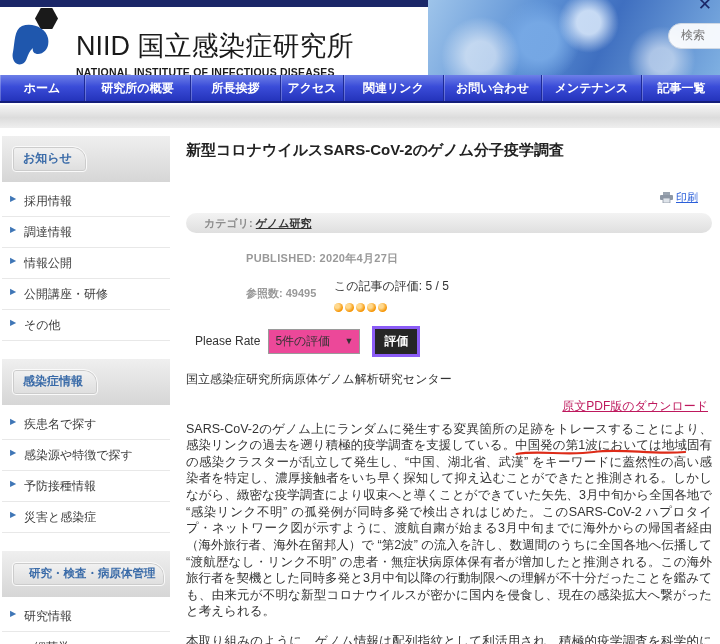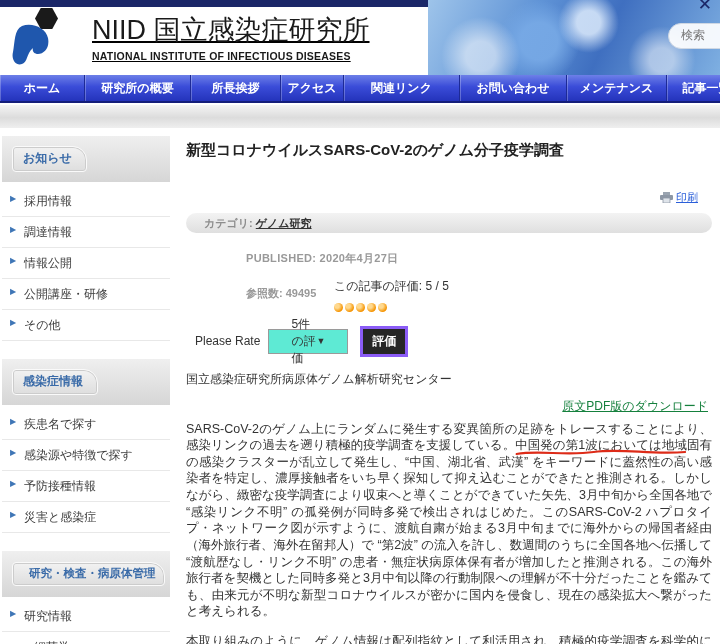--- a/index.html
+++ b/index.html
@@ -22,21 +22,21 @@
     border:1px solid #cfd8e4; border-radius:13px; background:rgba(255,255,255,.92);
     font-size:12px; color:#8a97a8; padding:4px 0 0 12px; }
   .search-pill input { border:none; outline:none; background:transparent; width:50px;
     font-size:12px; color:#8a97a8; font-family:inherit; }
 
   .logo { position:absolute; left:10px; top:8px; display:flex; }
   .logo-mark { position:relative; width:62px; height:58px; }
   .hexagon { position:absolute; left:25px; top:0; width:23px; height:21px; background:#1a1a1a;
     clip-path:polygon(25% 0,75% 0,100% 50%,75% 100%,25% 100%,0 50%); }
   .blob { position:absolute; left:2px; top:16px; width:48px; height:42px; }
-  .logo-text { margin-left:20px; padding-top:4px;text-decoration:underline; }
+  .logo-text { margin-left:4px; padding-top:20px; }
   .logo-title { font-size:27px; color:#1a1a1a; letter-spacing:0; white-space:nowrap; }
   .logo-sub { font-size:10.5px; font-weight:bold; color:#1a1a1a; letter-spacing:.2px; margin-top:2px; white-space:nowrap; }
 
   
   .nav { position:relative; width:720px; height:28px; display:flex; overflow:hidden;
     background:linear-gradient(#6d7fe8 0%, #3a4cd8 45%, #2433bb 100%);
     border-bottom:2px solid #141e7a; }
   .nav-item { flex:0 0 auto; height:100%; display:flex; align-items:center; justify-content:center;
     color:#fff; font-size:12px; font-weight:bold; border-right:1px solid #1d2a96;
     box-shadow:inset 1px 0 0 rgba(255,255,255,.25); cursor:pointer; white-space:nowrap; }
@@ -73,29 +73,29 @@
   .meta { margin:18px 0 0 60px; }
   .publine { font-size:11px; font-weight:bold; color:#999; letter-spacing:.3px; }
   .viewsrow { display:flex; margin-top:12px; }
   .viewsline { font-size:11px; font-weight:bold; color:#999; width:88px; padding-top:8px; }
   .rating-text { font-size:12px; color:#333; }
   .stars { margin-top:3px; }
   .star { display:inline-block; width:9px; height:9px; border-radius:50%;
     background:radial-gradient(circle at 35% 35%, #ffd98f 0 25%, #f59300 70%); margin-right:2px; cursor:pointer; }
   .rate-row { display:flex; align-items:center; margin:10px 0 0 9px; }
   .rate-label { font-size:12px; color:#333; margin-right:8px; }
-  .rate-select { width:80px; height:25px; border:1px solid #9a9a9a; background:#5eead4;
+  .rate-select { width:92px; height:25px; border:1px solid #9a9a9a; background:#ec4899;
     font-size:12px; color:#333; display:flex; align-items:center; justify-content:space-between;
-    padding:0 22px; cursor:pointer; }
+    padding:0 6px; cursor:pointer; }
   .rate-select .chev { font-size:9px; color:#333; }
   .rate-btn { margin-left:12px; background:#262626; color:#fff; font-size:12px; font-weight:bold;
     border:3px solid #8b5cf6; padding:4px 9px; cursor:pointer; }
   .author { font-size:12px; color:#333; margin-top:14px; }
   .pdf-row { text-align:right; margin:8px 4px 4px 0; }
-  .pdf-row a { font-size:12px; color:#15803d; text-decoration:underline; cursor:pointer; }
+  .pdf-row a { font-size:12px; color:#be185d; text-decoration:underline; cursor:pointer; }
   .body-text { font-size:12.5px; color:#333; line-height:1.33; text-align:justify; margin-top:6px; }
   .body-text p { margin-bottom:13px; }
   .ul-red { position:relative; display:inline; }
   .ul-red svg { position:absolute; left:0; bottom:-4px; width:100%; height:7px; }
 </style>
 </head>
 <body>
 
 <div class="page">
 
@@ -119,22 +119,22 @@
         <div class="logo-sub">NATIONAL INSTITUTE OF INFECTIOUS DISEASES</div>
       </div>
     </div>
   </div>
 
   <div class="nav">
     <div class="nav-item" style="width:85px">ホーム</div>
     <div class="nav-item" style="width:106px">研究所の概要</div>
     <div class="nav-item" style="width:90px">所長挨拶</div>
     <div class="nav-item" style="width:63px">アクセス</div>
-    <div class="nav-item" style="width:116px">関連リンク</div>
-    <div class="nav-item" style="width:107px">お問い合わせ</div>
+    <div class="nav-item" style="width:100px">関連リンク</div>
+    <div class="nav-item" style="width:98px">お問い合わせ</div>
     <div class="nav-item" style="width:100px">メンテナンス</div>
     <div class="nav-item" style="width:80px">記事一覧</div>
   </div>
 
   <div class="crumbbar"></div>
 
   <div class="cols">
 
     <div class="sidebar">
 

